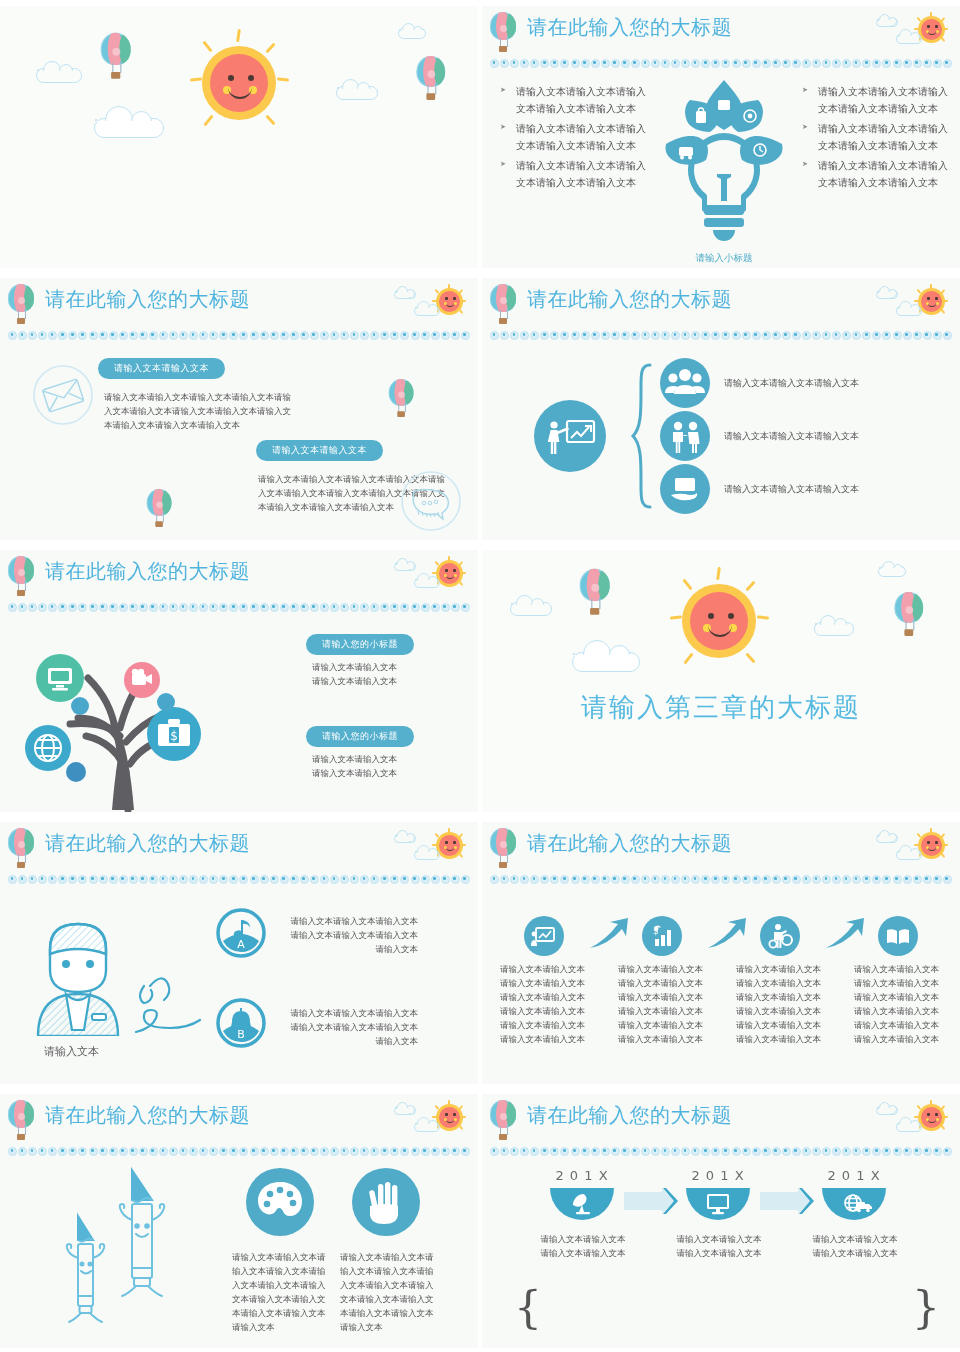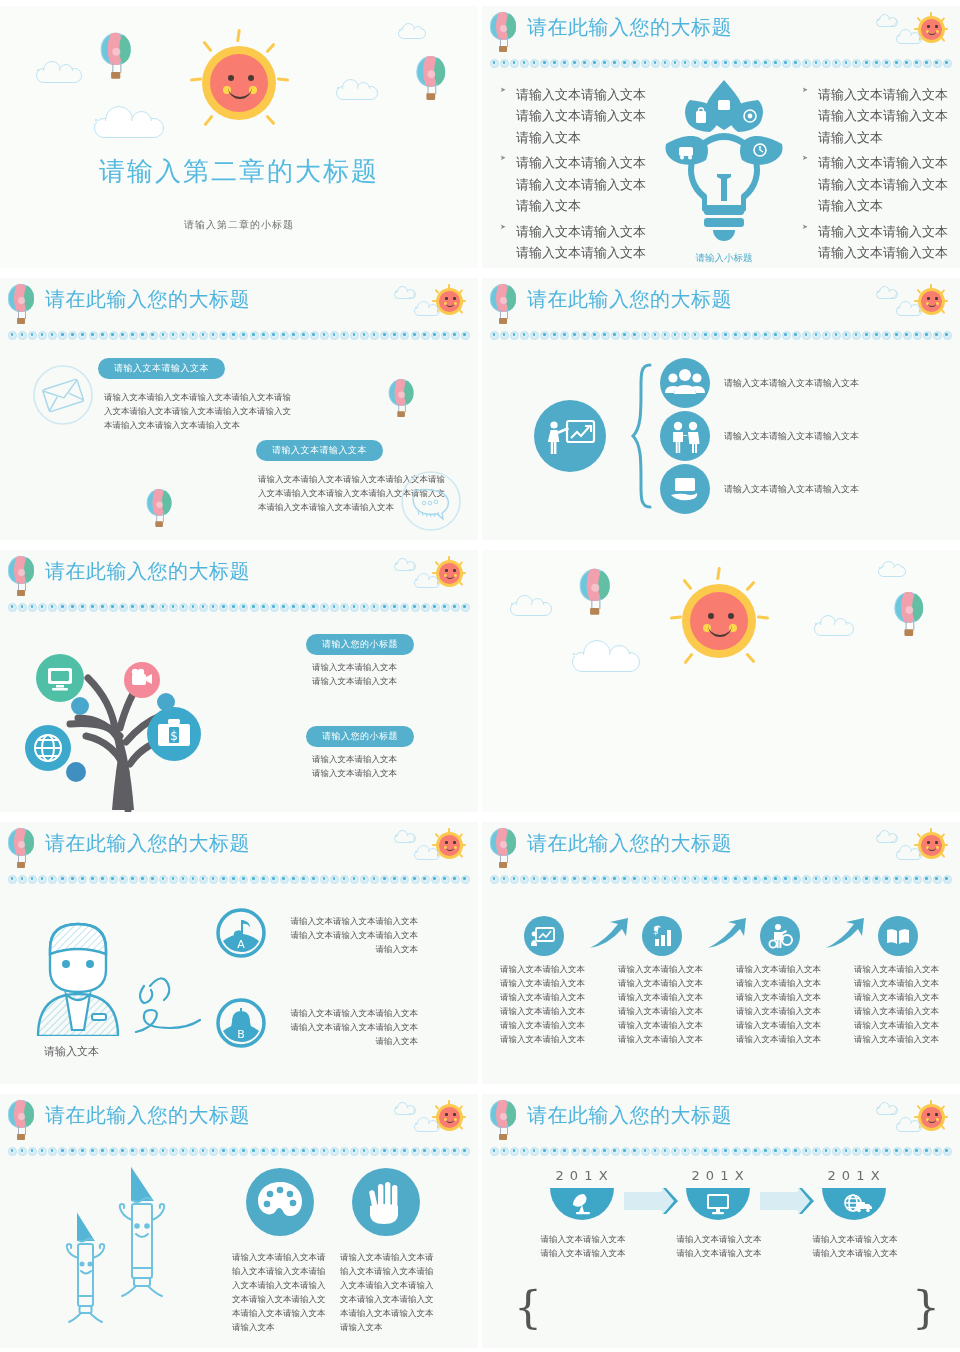--- a/index.html
+++ b/index.html
@@ -97,21 +97,21 @@
   .bigsun .ray{position:absolute;background:#fbc94c;border-radius:3px;}
 
   
   .pill{
     display:inline-block;background:#55b0cd;color:#fff;border-radius:12px;
     padding:4px 16px;font-size:9px;letter-spacing:.5px;white-space:nowrap;
   }
   .body-txt{font-size:8.5px;line-height:1.65;color:#555;}
   .bulletlist{list-style:none;margin:0;padding:0;}
   .bulletlist li{position:relative;padding-left:16px;margin-bottom:4px;
-     font-size:13px;line-height:1.65;color:#555;}
+     font-size:10px;line-height:1.65;color:#555;}
   .bulletlist li:before{content:"\27A4";position:absolute;left:0;top:0;color:#8a8a8a;font-size:7px;}
   svg{display:block;}
 </style>
 </head>
 <body>
 
 <div class="deck">
 
   <div class="slide cover">
     <div class="cloud" style="left:36px;top:62px;width:44px;height:13px;">
@@ -163,22 +163,20 @@
       <div class="mouth"></div>
       <div class="ray" style="left:53px;top:1px;width:3px;height:13px;transform:rotate(8deg);"></div>
       <div class="ray" style="left:22px;top:12px;width:3px;height:13px;transform:rotate(-38deg);"></div>
       <div class="ray" style="left:85px;top:14px;width:3px;height:12px;transform:rotate(42deg);"></div>
       <div class="ray" style="left:6px;top:50px;width:12px;height:3px;transform:rotate(-6deg);"></div>
       <div class="ray" style="left:93px;top:50px;width:12px;height:3px;transform:rotate(6deg);"></div>
       <div class="ray" style="left:23px;top:86px;width:3px;height:13px;transform:rotate(38deg);"></div>
       <div class="ray" style="left:85px;top:86px;width:3px;height:12px;transform:rotate(-42deg);"></div>
     </div>
 
-    <div class="bigtitle">请输入第二章的大标题</div>
-    <div class="subtitle">请输入第二章的小标题</div>
   </div>
 
   <div class="slide">
     <div class="hdr">
       <div class="balloon" style="left:8px;top:6px;">
           <div class="env">
             <b class="c"></b>
             <b class="r"></b>
             <b class="s"></b>
           </div>
@@ -767,20 +765,21 @@
       <div class="mouth"></div>
       <div class="ray" style="left:53px;top:1px;width:3px;height:13px;transform:rotate(8deg);"></div>
       <div class="ray" style="left:22px;top:12px;width:3px;height:13px;transform:rotate(-38deg);"></div>
       <div class="ray" style="left:85px;top:14px;width:3px;height:12px;transform:rotate(42deg);"></div>
       <div class="ray" style="left:6px;top:50px;width:12px;height:3px;transform:rotate(-6deg);"></div>
       <div class="ray" style="left:93px;top:50px;width:12px;height:3px;transform:rotate(6deg);"></div>
       <div class="ray" style="left:23px;top:86px;width:3px;height:13px;transform:rotate(38deg);"></div>
       <div class="ray" style="left:85px;top:86px;width:3px;height:12px;transform:rotate(-42deg);"></div>
     </div>
 
+    <div class="bigtitle" style="top:140px;">请输入第三章的大标题</div>
   </div>
 
   <div class="slide">
     <div class="hdr">
       <div class="balloon" style="left:8px;top:6px;">
           <div class="env">
             <b class="c"></b>
             <b class="r"></b>
             <b class="s"></b>
           </div>

